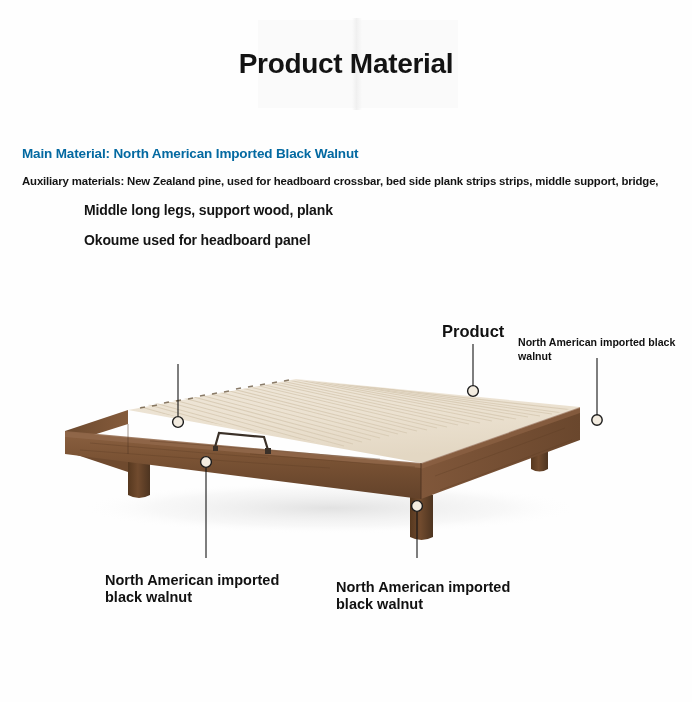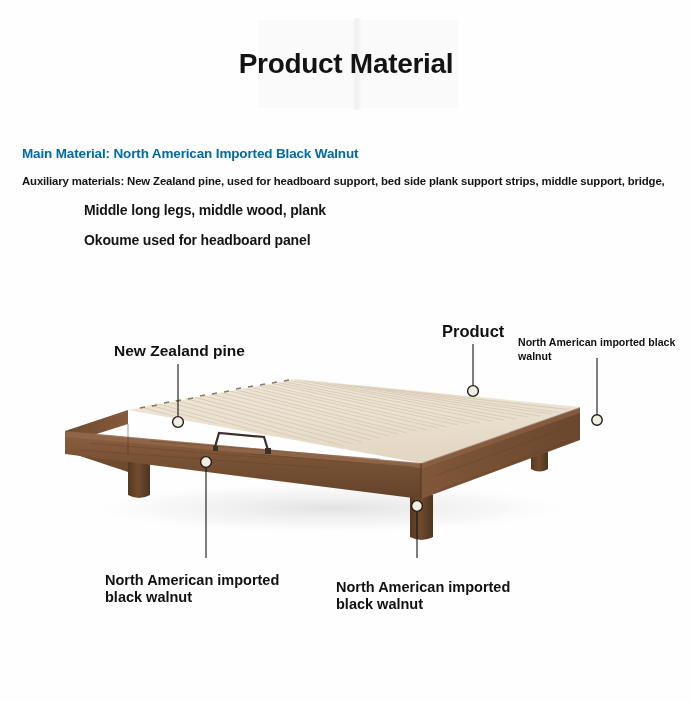--- a/index.html
+++ b/index.html
@@ -47,22 +47,22 @@
 <body>
 
 <div id="page">
 
   <div class="seam2"></div>
   <div class="seam"></div>
 
   <div class="title">Product Material</div>
 
   <div class="spec-main">Main Material: North American Imported Black Walnut</div>
-  <div class="spec-aux">Auxiliary materials: New Zealand pine, used for headboard support, bed side plank support strips, middle support, bridge,</div>
-  <div class="spec-l3">Middle long legs, middle wood, plank</div>
+  <div class="spec-aux">Auxiliary materials: New Zealand pine, used for headboard crossbar, bed side plank strips strips, middle support, bridge,</div>
+  <div class="spec-l3">Middle long legs, support wood, plank</div>
   <div class="spec-l4">Okoume used for headboard panel</div>
 
   <div class="stage">
     <svg width="692" height="300" viewBox="0 0 692 300" xmlns="http://www.w3.org/2000/svg">
       <defs>
         <linearGradient id="slatTop" x1="0" y1="0" x2="0.25" y2="1">
           <stop offset="0%" stop-color="#efe7da"></stop>
           <stop offset="55%" stop-color="#ebe1d0"></stop>
           <stop offset="100%" stop-color="#e3d7c3"></stop>
         </linearGradient>
@@ -200,21 +200,20 @@
       <g stroke="#1c1c1c" stroke-width="1.4" fill="#f3ece0">
         <circle cx="178" cy="164" r="5.4"></circle>
         <circle cx="473" cy="133" r="5.4"></circle>
         <circle cx="597" cy="162" r="5.2"></circle>
         <circle cx="206" cy="204" r="5.4"></circle>
         <circle cx="417" cy="248" r="5.4"></circle>
       </g>
     </svg>
   </div>
 
-  <div class="callout c-pine">New Zealand pine</div>
 
   <div class="callout c-okoume">Product</div>
 
   <div class="callout c-walnut-r">North American imported black walnut</div>
 
   <div class="callout c-walnut-bl">North American imported black walnut</div>
 
   <div class="callout c-walnut-bc">North American imported black walnut</div>
 
 </div>

